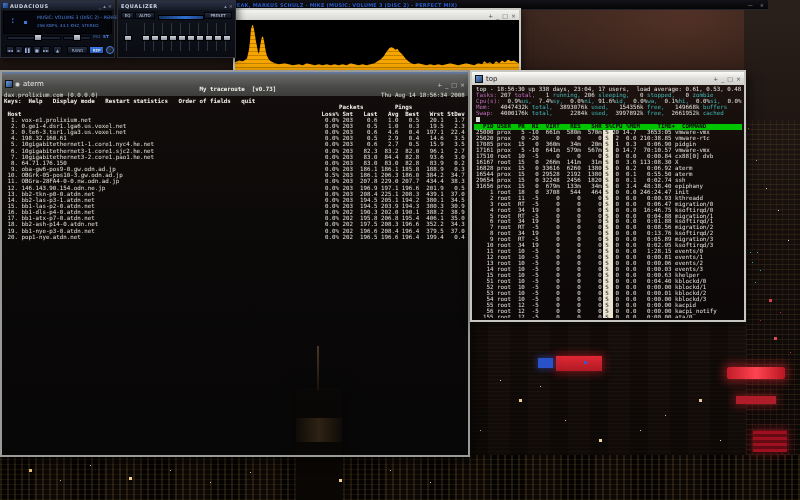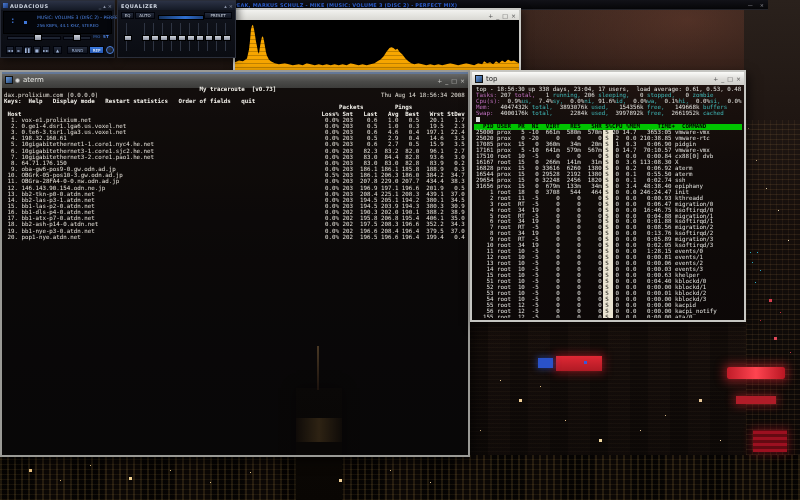--- a/index.html
+++ b/index.html
@@ -68,21 +68,21 @@
 
   
   .scope{position:absolute;left:233px;top:8px;width:288px;height:64px;z-index:2;border:2px solid #c9c9c5;box-sizing:border-box;background:#000;box-shadow:2px 3px 8px rgba(0,0,0,.5);}
   .scope-tb{position:absolute;left:0;top:0;right:0;height:10px;background:linear-gradient(180deg,#f2f2ef,#d9d8d3);display:flex;align-items:center;justify-content:flex-end;padding-right:3px;}
   .scope-body{position:absolute;left:0;top:10px;right:0;bottom:0;background:#000;}
   .scope-body svg{display:block;width:100%;height:100%;}
   .scanlines{position:absolute;left:0;top:10px;right:0;bottom:0;background:repeating-linear-gradient(180deg,transparent 0 3px,rgba(0,0,0,.22) 3px 4px);pointer-events:none;}
 
   
   .mtrwin{position:absolute;left:0;top:70px;width:470px;height:387px;z-index:4;border:2px solid #9a9a96;box-sizing:border-box;background:rgba(8,6,10,.42);box-shadow:3px 4px 10px rgba(0,0,0,.55);}
-  .mtr-tb{position:absolute;left:0;top:0;right:0;height:16px;background:linear-gradient(180deg,#70706e,#4a4a48 60%,#3c3c3a);box-shadow:inset 0 2px 0 rgba(92,130,190,.55);display:flex;align-items:center;}
+  .mtr-tb{position:absolute;left:0;top:0;right:0;height:24px;background:linear-gradient(180deg,#70706e,#4a4a48 60%,#3c3c3a);box-shadow:inset 0 2px 0 rgba(92,130,190,.55);display:flex;align-items:center;}
   .term-icon{width:6px;height:6px;margin-left:3px;background:linear-gradient(135deg,#6a9ae0,#24466e);border:1px solid #111;}
   .gear-icon{width:5px;height:5px;border-radius:50%;margin-left:2px;background:radial-gradient(circle,#d8d8d8 30%,#777 70%);}
   .mtr-tb .ttl{font:7px "DejaVu Sans",sans-serif;color:#e8e8e4;margin-left:3px;flex:1;}
   #mtr-lines{position:absolute;left:2px;top:14px;right:2px;bottom:2px;overflow:hidden;}
   .line{white-space:pre;font:5.8px/6.15px "DejaVu Sans Mono",monospace;color:#e4e0d8;}
   .line.b{font-weight:bold;color:#f6f4ee;}
 
   
   .topwin{position:absolute;left:470px;top:70px;width:276px;height:252px;z-index:5;border:2px solid #c6c6c2;box-sizing:border-box;background:rgba(14,9,9,.45);box-shadow:3px 4px 10px rgba(0,0,0,.55);}
   .top-tb{position:absolute;left:0;top:0;right:0;height:13px;background:linear-gradient(180deg,#fbfbf9,#dddcd8 55%,#cfcec9);display:flex;align-items:center;}

